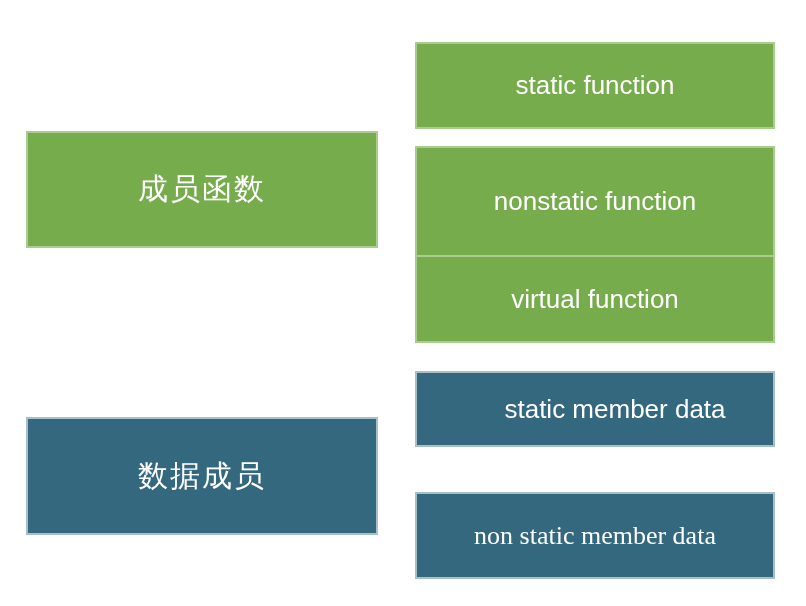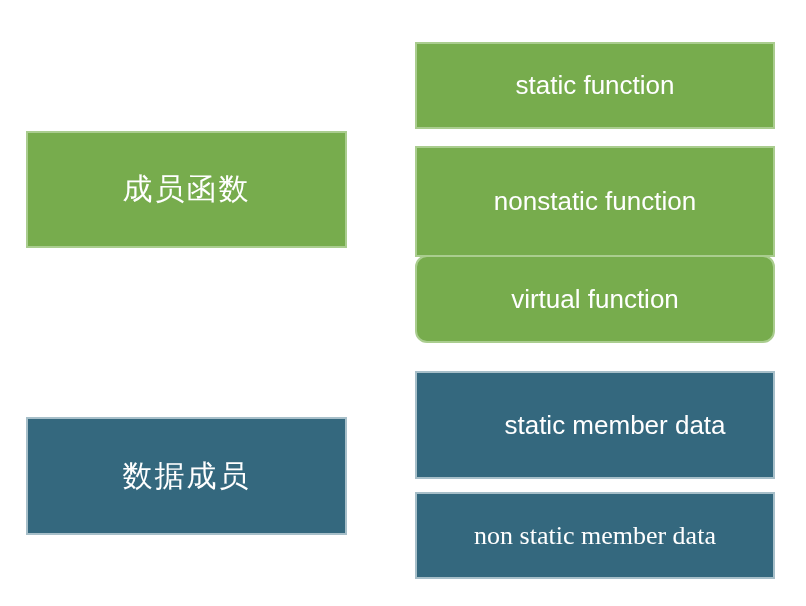--- a/index.html
+++ b/index.html
@@ -27,35 +27,35 @@
   .box.green {
     background: #77AC4D;
     border: 2px solid #AACD8F;
   }
   .box.teal {
     background: #34687E;
     border: 2px solid #A7BFC9;
   }
   .category-box {
     left: 26px;
-    width: 321px;
+    width: 352px;
     font-size: 30px;
     letter-spacing: 2px;
   }
   .category-box.member-functions { top: 131px; height: 117px; }
   .category-box.data-members     { top: 417px; height: 118px; }
   .item-box {
     left: 415px;
     width: 360px;
     font-size: 26px;
   }
   .item-box.static-function        { top: 42px;  height: 87px; }
   .item-box.nonstatic-function     { top: 146px; height: 111px; }
-  .item-box.virtual-function       { top: 255px; height: 88px; border-radius: 12px; }
-  .item-box.static-member-data     { top: 371px; height: 108px; padding-left: 40px; }
+  .item-box.virtual-function       { top: 255px; height: 88px; }
+  .item-box.static-member-data     { top: 371px; height: 76px; padding-left: 40px; }
   .item-box.non-static-member-data { top: 492px; height: 87px; font-family: Liberation Serif, serif; }
   .box-label {
     pointer-events: none;
   }
 </style>
 </head>
 <body>
 
 <div class="canvas">
 

